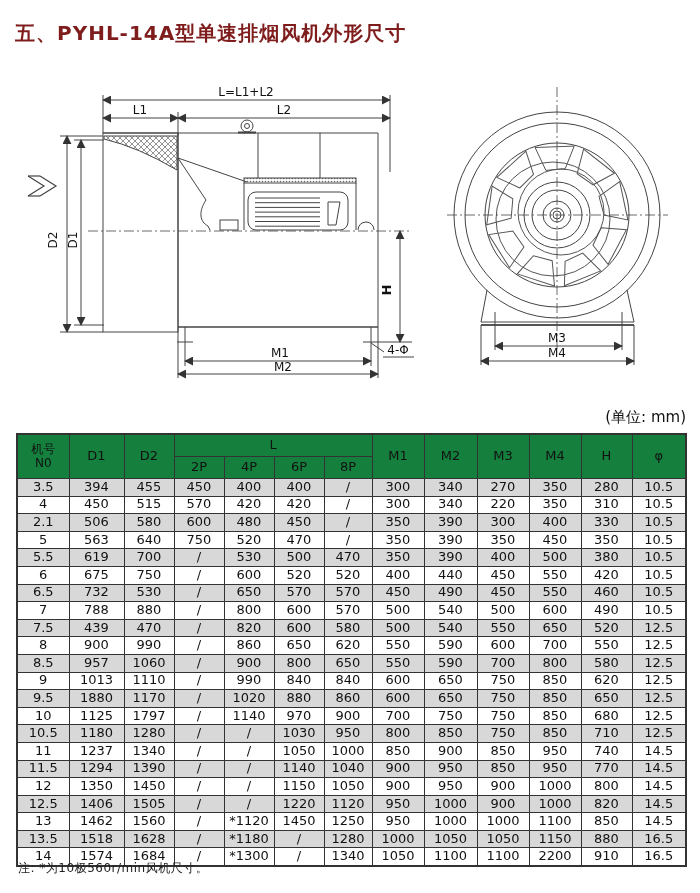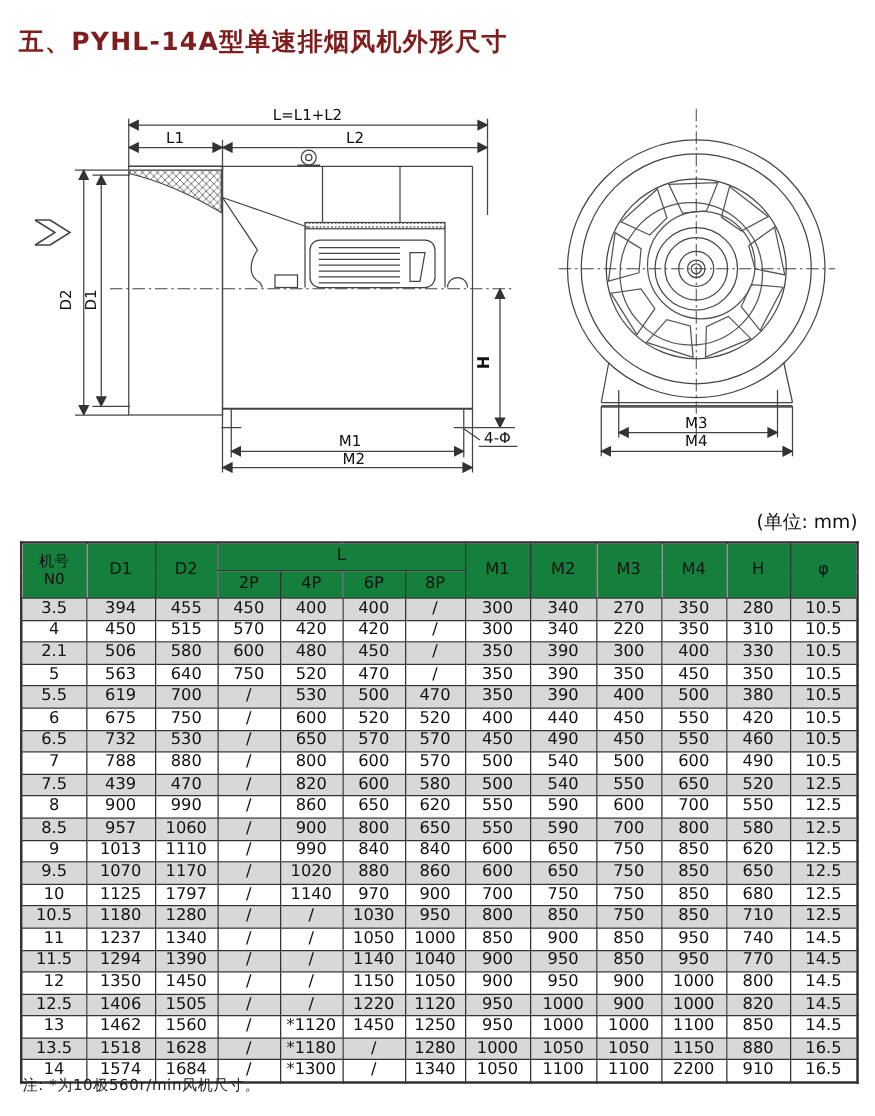--- a/index.html
+++ b/index.html
@@ -410,21 +410,21 @@
         <td>840</td>
         <td>600</td>
         <td>650</td>
         <td>750</td>
         <td>850</td>
         <td>620</td>
         <td>12.5</td>
       </tr>
       <tr>
         <td>9.5</td>
-        <td>1070</td>
+        <td>1880</td>
         <td>1170</td>
         <td>/</td>
         <td>1020</td>
         <td>880</td>
         <td>860</td>
         <td>600</td>
         <td>650</td>
         <td>750</td>
         <td>850</td>
         <td>650</td>

